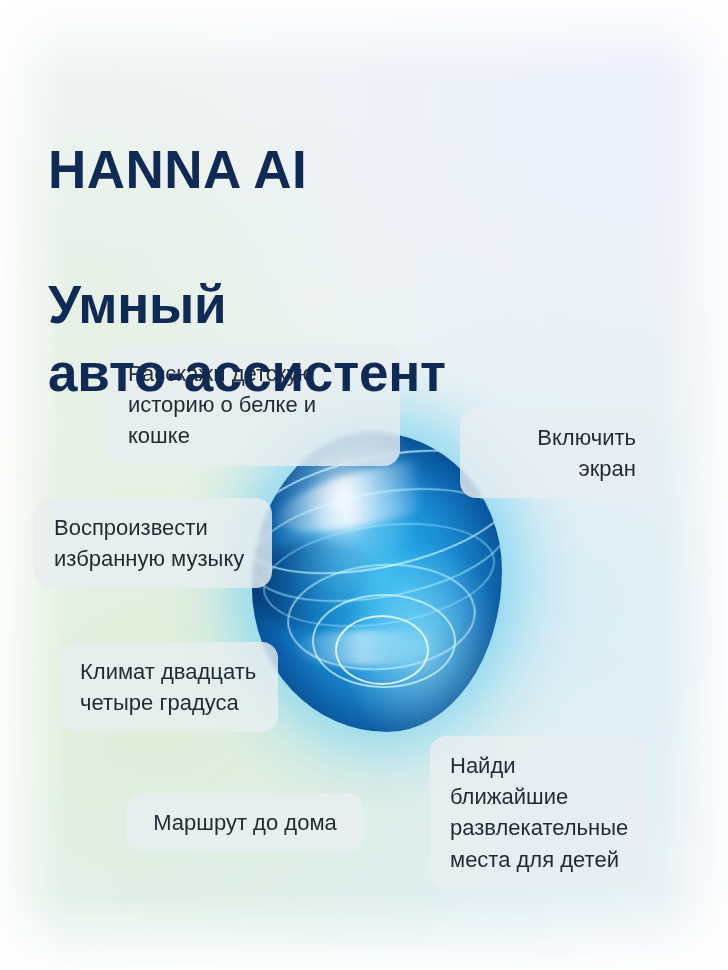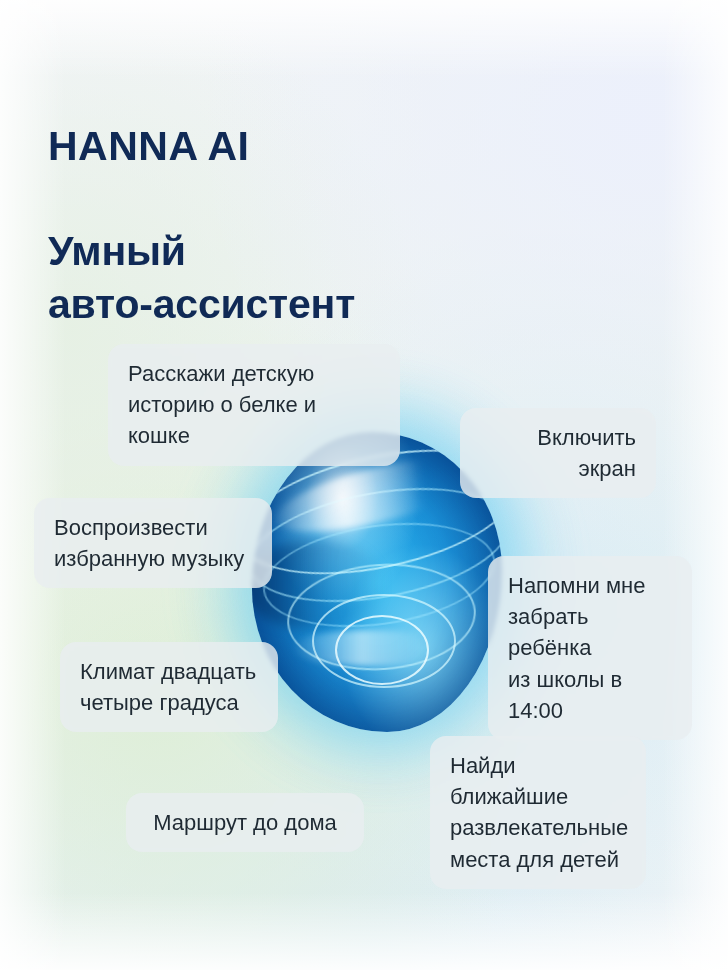--- a/index.html
+++ b/index.html
@@ -40,21 +40,21 @@
       linear-gradient(to bottom, rgba(255,255,255,0.9) 0%, rgba(255,255,255,0) 8%, rgba(255,255,255,0) 92%, rgba(255,255,255,0.92) 100%);
   }
 
   .headline {
     position: absolute;
     left: 48px;
     top: 68px;
     z-index: 6;
     color: #102a56;
     font-weight: 700;
-    font-size: 41px;
+    font-size: 53px;
     line-height: 1.28;
     letter-spacing: -0.2px;
     white-space: pre-line;
   }
   .headline .brand {
     display: block;
     letter-spacing: 0.5px;
   }
 
   
@@ -181,23 +181,20 @@
       <div class="streak"></div>
       <div class="streak2"></div>
     </div>
   </div>
 
   <div class="bubble b-story">Расскажи детскую
 историю о белке и кошке</div>
   <div class="bubble b-screen">Включить экран</div>
   <div class="bubble b-music">Воспроизвести
 избранную музыку</div>
-  <div class="bubble b-remind">Напомни мне
-забрать ребёнка
-из школы в 14:00</div>
   <div class="bubble b-climate">Климат двадцать
 четыре градуса</div>
   <div class="bubble b-route">Маршрут до дома</div>
   <div class="bubble b-places">Найди ближайшие
 развлекательные
 места для детей</div>
 
 </div>
 
 </body></html>

